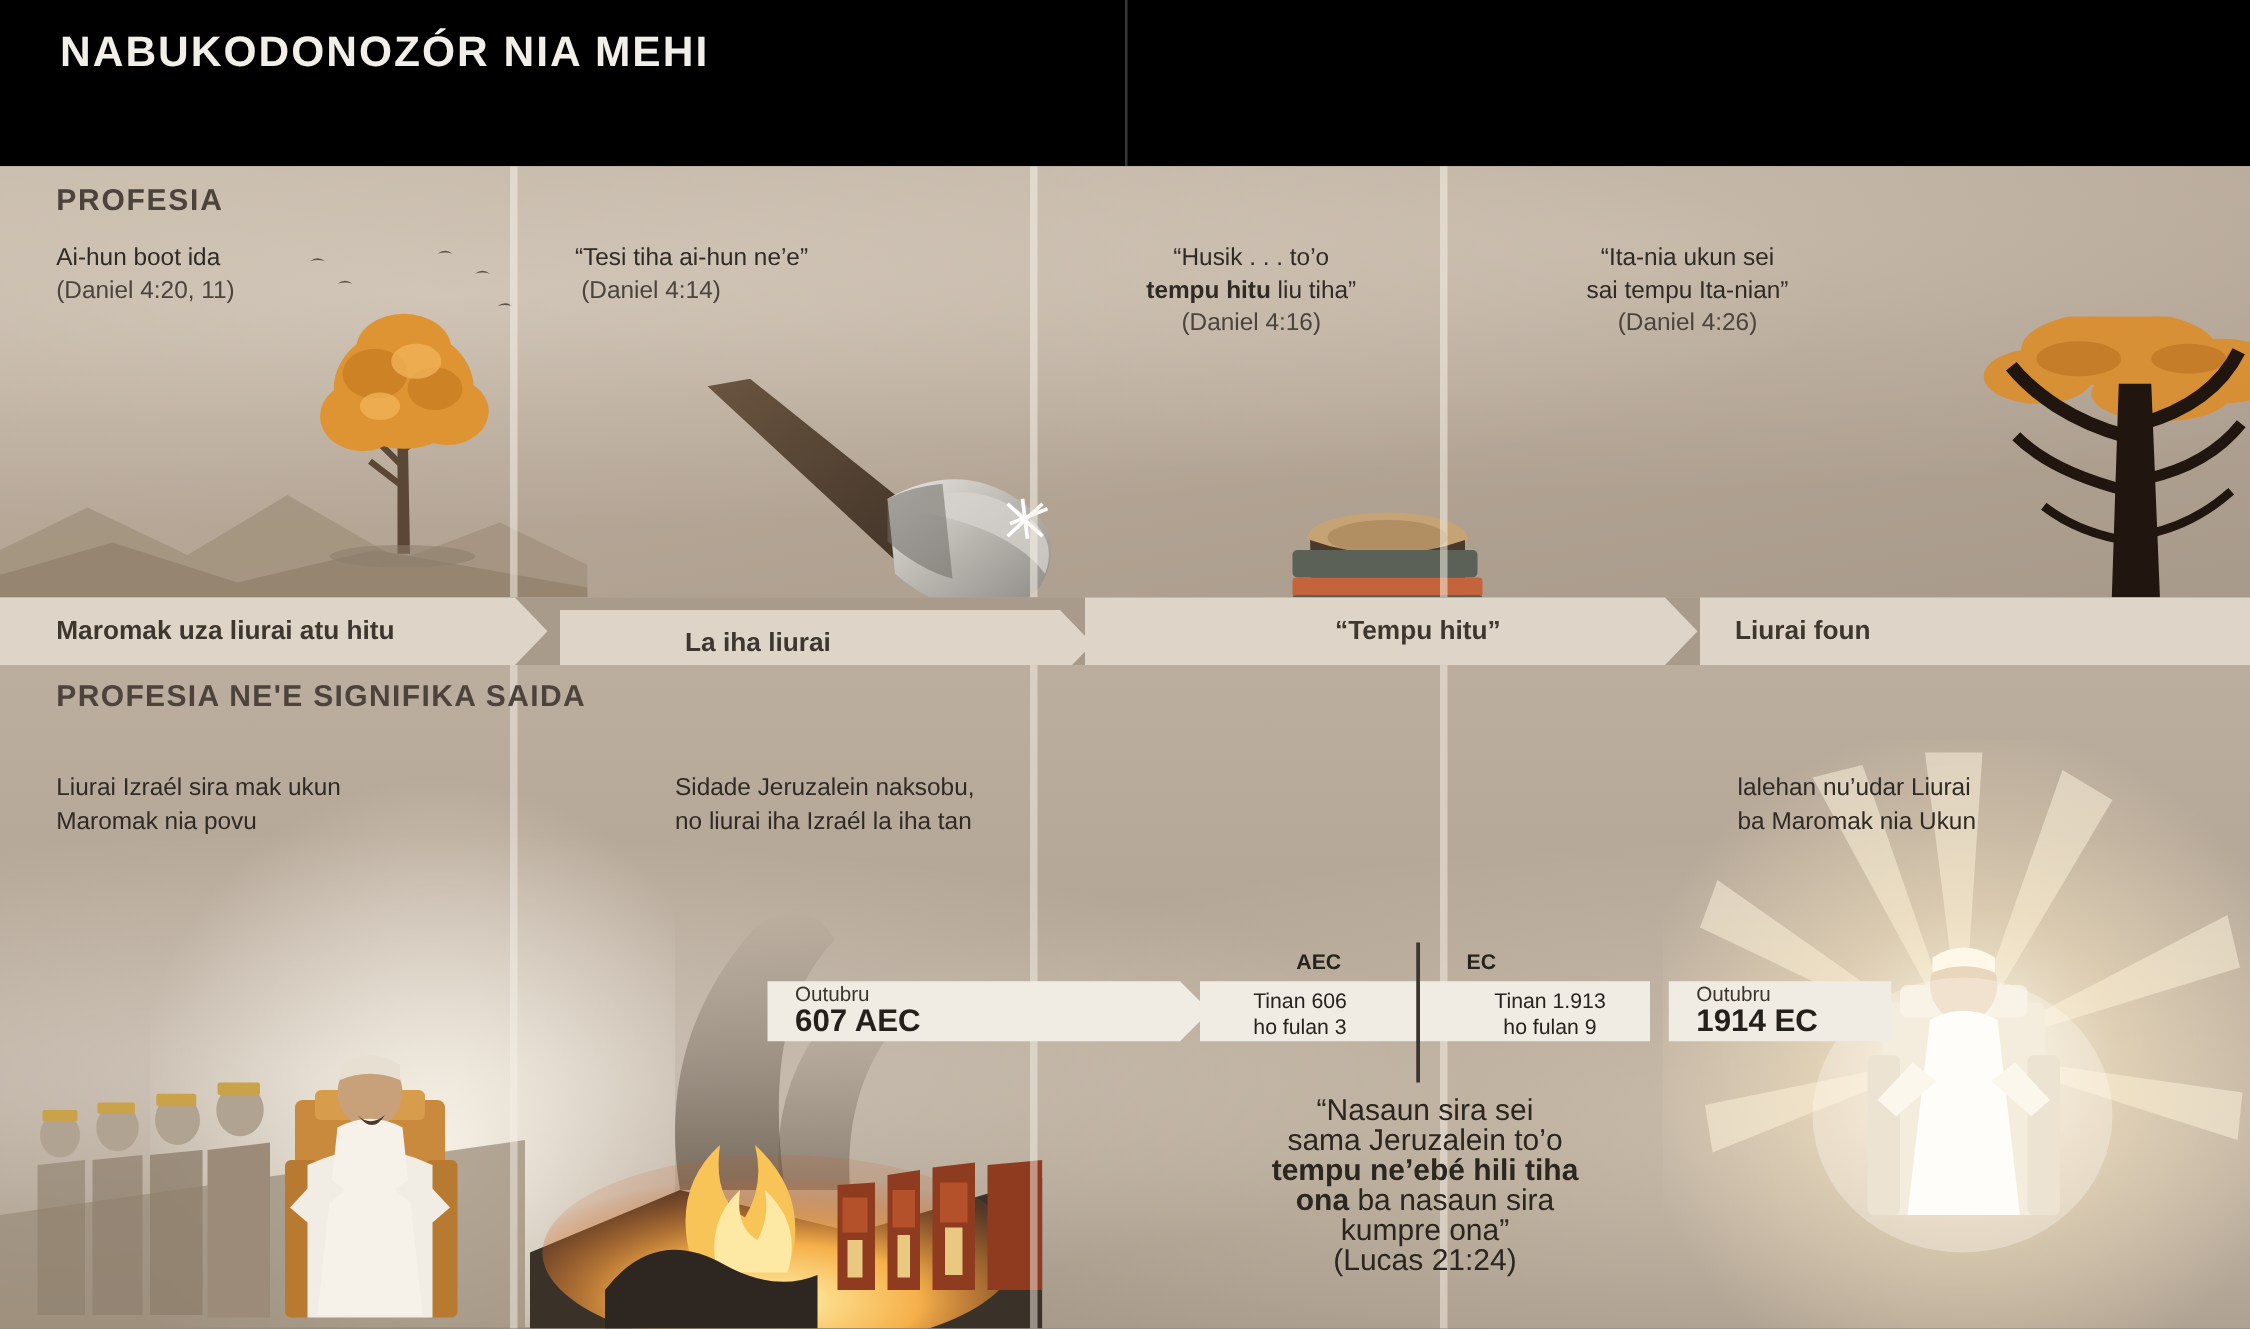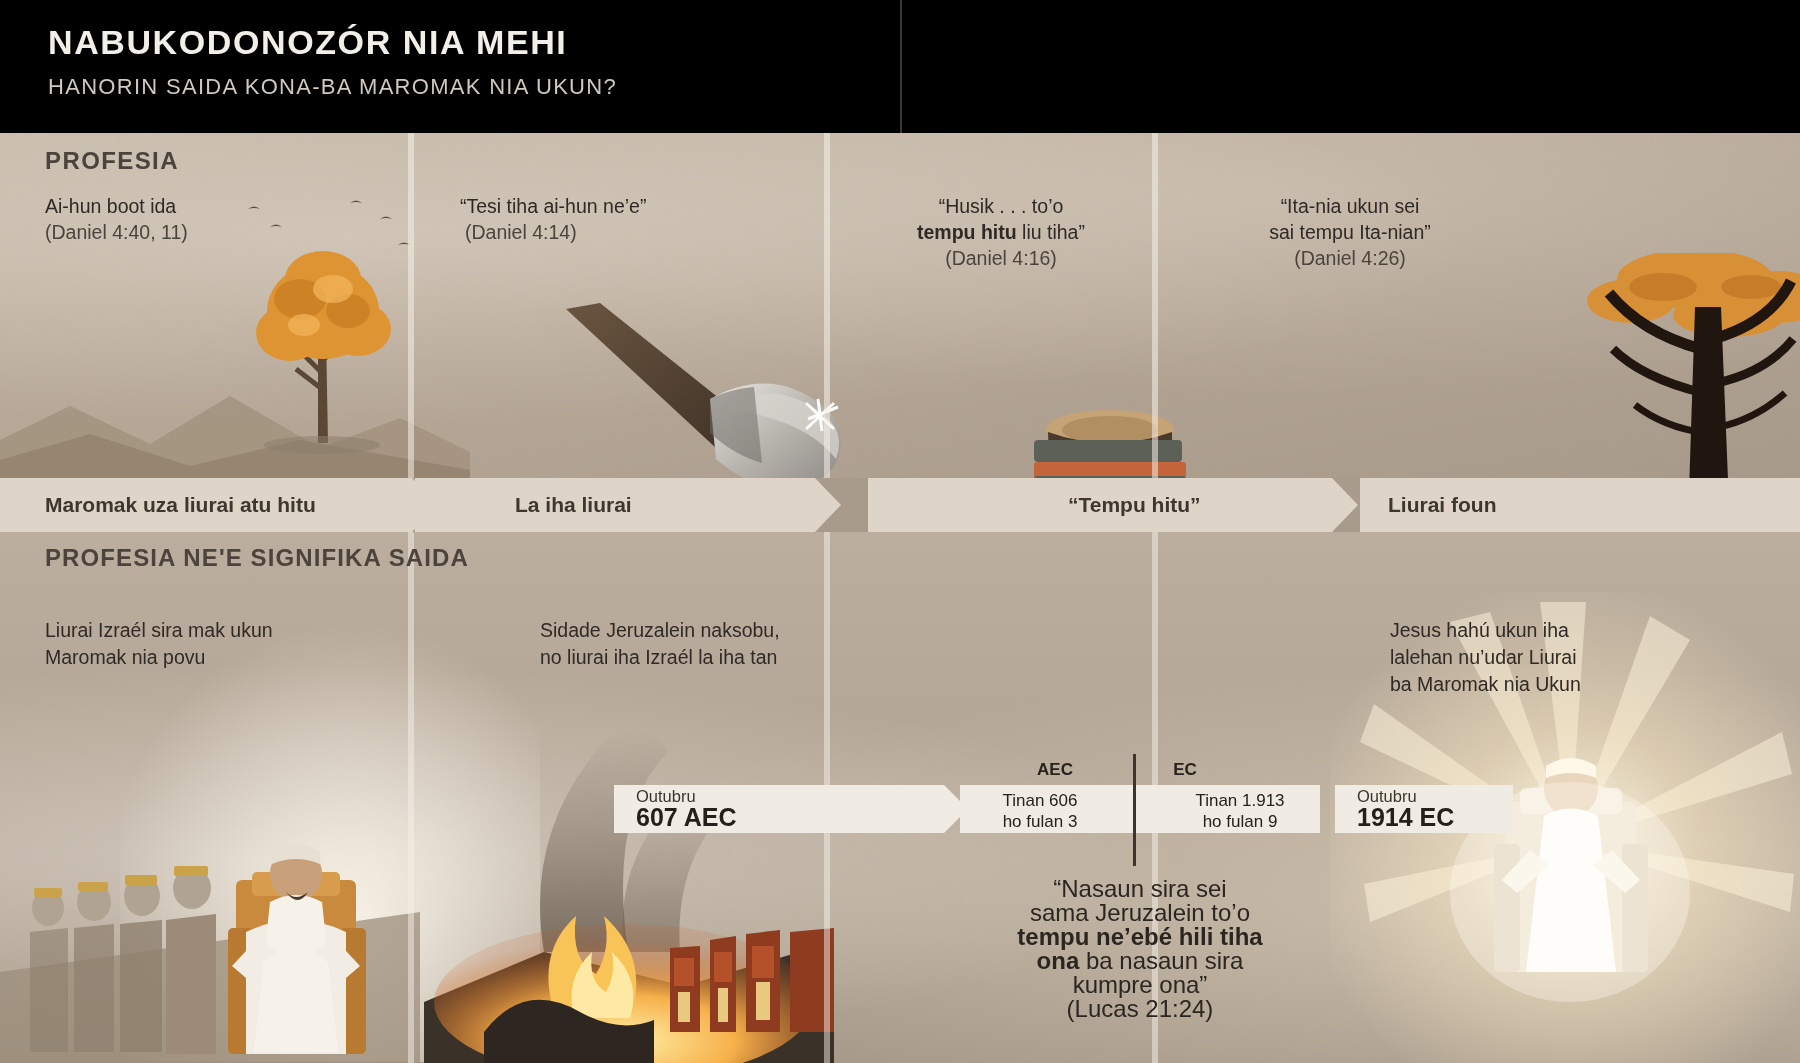--- a/index.html
+++ b/index.html
@@ -199,21 +199,20 @@
   
   .art { position: absolute; overflow: hidden; }
 </style>
 </head>
 <body>
 
 <div id="root">
 
   <div class="header">
     <div class="title">NABUKODONOZÓR NIA MEHI</div>
-    <div class="subtitle">HANORIN SAIDA KONA-BA MAROMAK NIA UKUN?</div>
     <div class="header-divider"></div>
   </div>
 
   <div class="upper">
     <div class="upper-paper"></div>
 
     <svg class="upper-mountains" viewBox="0 0 470 130" preserveAspectRatio="none">
       <path d="M0,130 L0,92 L70,58 L150,96 L230,48 L320,100 L400,70 L470,104 L470,130 Z" fill="#a2937f" opacity="0.85"></path>
       <path d="M0,130 L0,112 L90,86 L190,118 L300,92 L470,122 L470,130 Z" fill="#93836f" opacity="0.9"></path>
     </svg>
@@ -312,21 +311,21 @@
     </div>
 
     <div class="panel-sep" style="left:408px;"></div>
     <div class="panel-sep" style="left:824px;"></div>
     <div class="panel-sep" style="left:1152px;"></div>
 
     <div class="label-profesia">PROFESIA</div>
 
     <div class="cap" style="left:45px; top:60px; width:330px;">
       <div>Ai-hun boot ida</div>
-      <div class="muted">(Daniel 4:40, 11)</div>
+      <div class="muted">(Daniel 4:20, 11)</div>
     </div>
 
     <div class="cap" style="left:460px; top:60px; width:360px; text-align:left;">
       <div>“Tesi tiha ai-hun ne’e”</div>
       <div class="muted" style="margin-left:5px;">(Daniel 4:14)</div>
     </div>
 
     <div class="cap" style="left:856px; top:60px; width:290px; text-align:center;">
       <div>“Husik . . . to’o</div>
       <div>
@@ -340,21 +339,21 @@
       <div>“Ita-nia ukun sei</div>
       <div>sai tempu Ita-nian”</div>
       <div class="muted">(Daniel 4:26)</div>
     </div>
   </div>
 
   <div class="strip">
     <div class="chev" style="left:0px; width:412px;">
       <span class="chev-txt" style="margin-left:45px;">Maromak uza liurai atu hitu</span>
     </div>
-    <div class="chev" style="left:415px; width:400px;">
+    <div class="chev" style="left:448px; width:400px;margin-top:10px;">
       <span class="chev-txt" style="margin-left:100px;">La iha liurai</span>
     </div>
     <div class="chev" style="left:868px; width:464px;">
       <span class="chev-txt" style="margin-left:200px;">“Tempu hitu”</span>
     </div>
     <div class="chev" style="left:1360px; width:440px;">
       <span class="chev-txt" style="margin-left:28px;">Liurai foun</span>
     </div>
   </div>
 
@@ -495,21 +494,20 @@
       <div>Maromak nia povu</div>
     </div>
 
     <div class="ltext" style="left:540px; top:85px; width:400px;">
       <div>Sidade Jeruzalein naksobu,</div>
       <div>no liurai iha Izraél la iha tan</div>
     </div>
 
 
     <div class="ltext" style="left:1390px; top:85px; width:330px;">
-      <div>Jesus hahú ukun iha</div>
       <div>lalehan nu’udar Liurai</div>
       <div>ba Maromak nia Ukun</div>
     </div>
 
     <div class="banner arrow" style="left:614px; top:253px; width:330px; padding-left:22px;">
       <span class="b-small">Outubru</span>
       <span class="b-big">607 AEC</span>
     </div>
 
     <div class="mid-era" style="left:1000px; top:228px; width:110px;">AEC</div>

